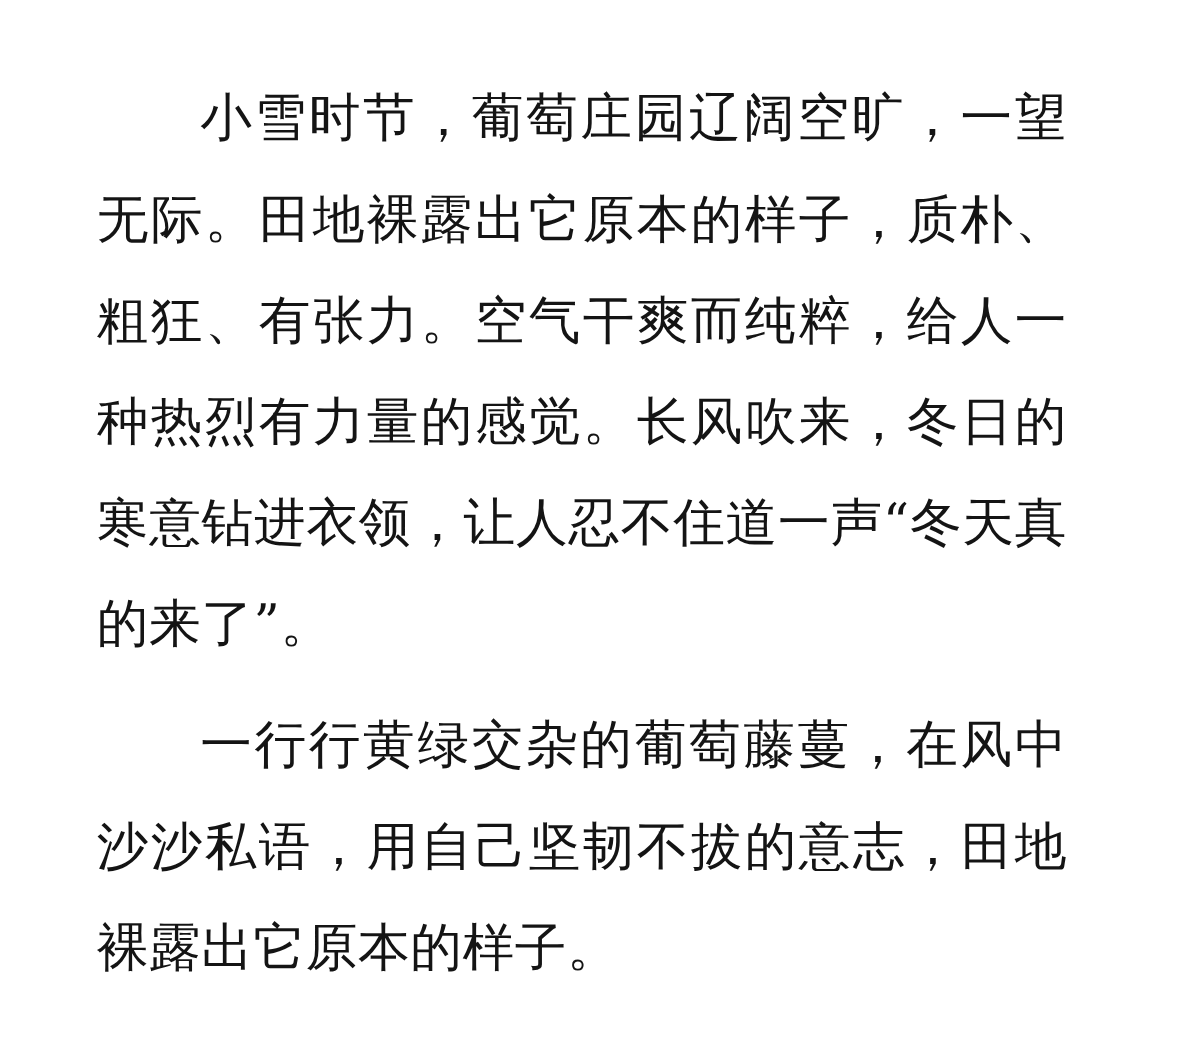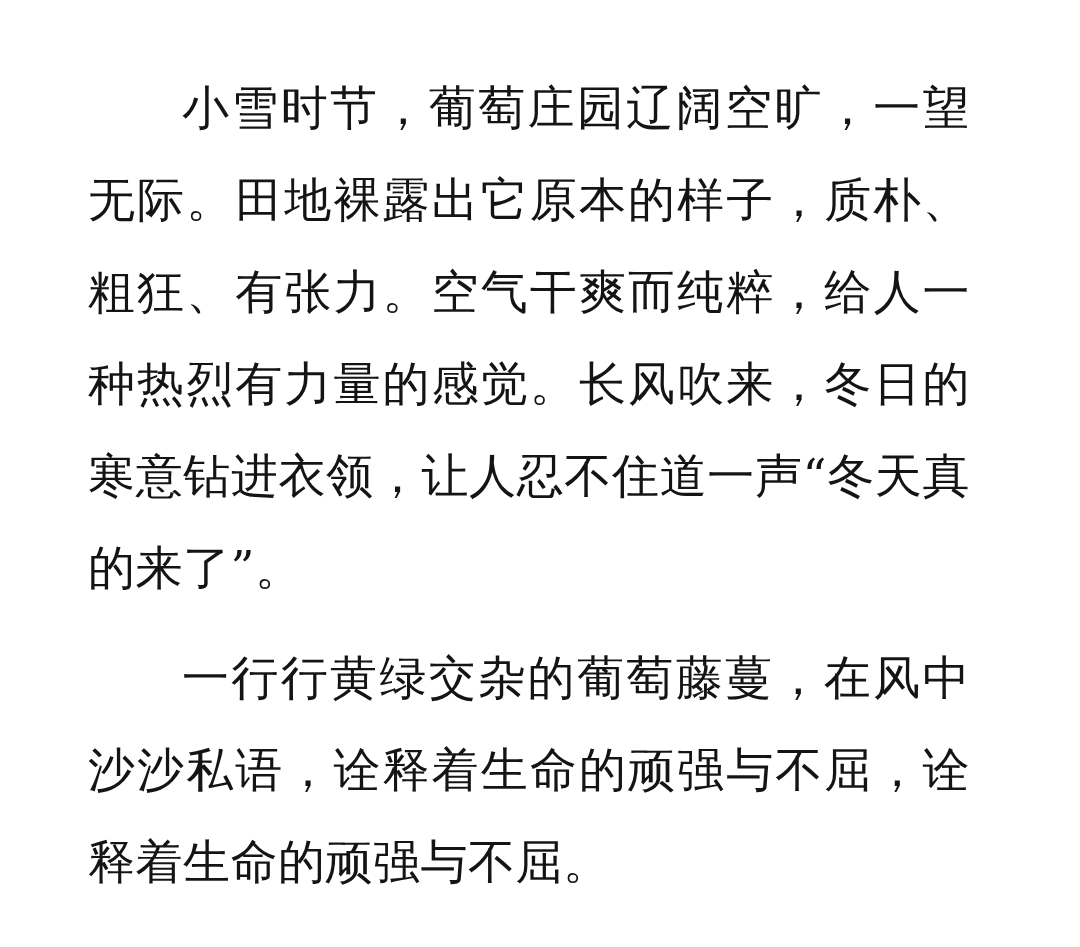--- a/index.html
+++ b/index.html
@@ -38,15 +38,15 @@
   .para:last-child {
     margin-bottom: 0;
   }
 </style>
 </head>
 <body>
 
 <div class="page">
   <div class="article">
     <p class="para">小雪时节，葡萄庄园辽阔空旷，一望无际。田地裸露出它原本的样子，质朴、粗狂、有张力。空气干爽而纯粹，给人一种热烈有力量的感觉。长风吹来，冬日的寒意钻进衣领，让人忍不住道一声“冬天真的来了”。</p>
-    <p class="para">一行行黄绿交杂的葡萄藤蔓，在风中沙沙私语，诠释着生命的顽强与不屈，诠释着生命的顽强与不屈。</p>
+    <p class="para">一行行黄绿交杂的葡萄藤蔓，在风中沙沙私语，用自己坚韧不拔的意志，田地裸露出它原本的样子。</p>
   </div>
 </div>
 
 </body></html>

